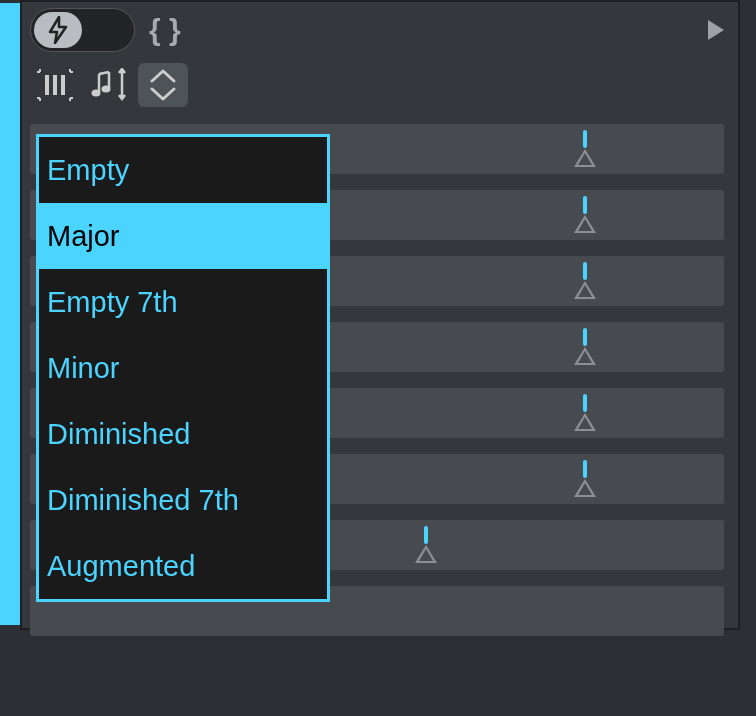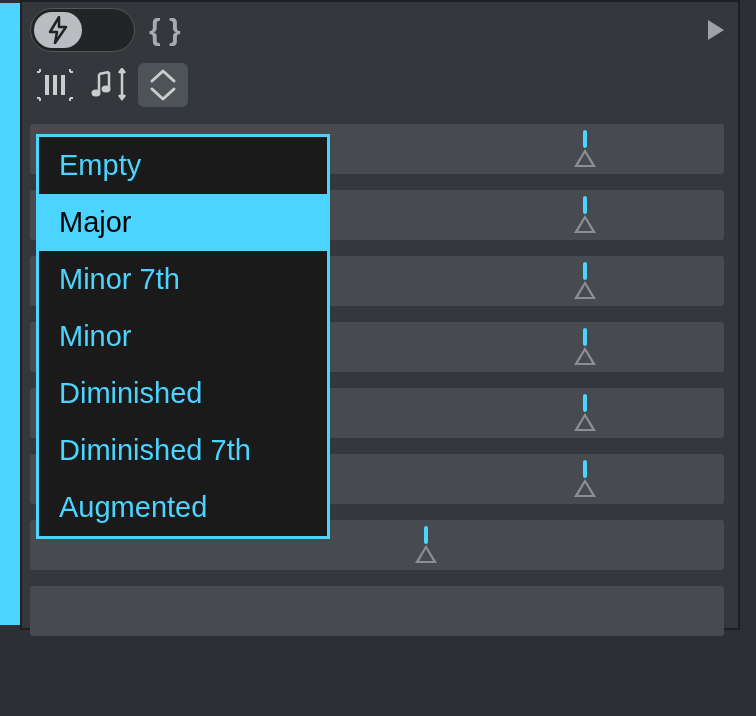--- a/index.html
+++ b/index.html
@@ -144,24 +144,24 @@
   .dropdown {
     position: absolute;
     left: 36px;
     top: 134px;
     width: 294px;
     background: #1a1a1a;
     border: 3px solid #4bd4ff;
     z-index: 50;
   }
   .dd-item {
-    height: 57px;
-    display: flex;
-    align-items: center;
-    padding: 0 20px;
+    height: 66px;
+    display: flex;
+    align-items: center;
+    padding: 0 8px;
     font-size: 29px;
     color: #4bd4ff;
     cursor: pointer;
     white-space: nowrap;
   }
   .dd-item.selected {
     background: #4bd4ff;
     color: #000;
   }
   svg { display: block; }
@@ -282,18 +282,18 @@
       </div>
       <div class="slider-row">
         <div class="slider-track"></div>
       </div>
     </div>
 </div>
 
 <div class="dropdown" id="dropdown">
     <div class="dd-item">Empty</div>
     <div class="dd-item selected">Major</div>
-    <div class="dd-item">Minor 7th</div>
+    <div class="dd-item">Empty 7th</div>
     <div class="dd-item">Minor</div>
     <div class="dd-item">Diminished</div>
     <div class="dd-item">Diminished 7th</div>
     <div class="dd-item">Augmented</div>
   </div>
 
 </body></html>

